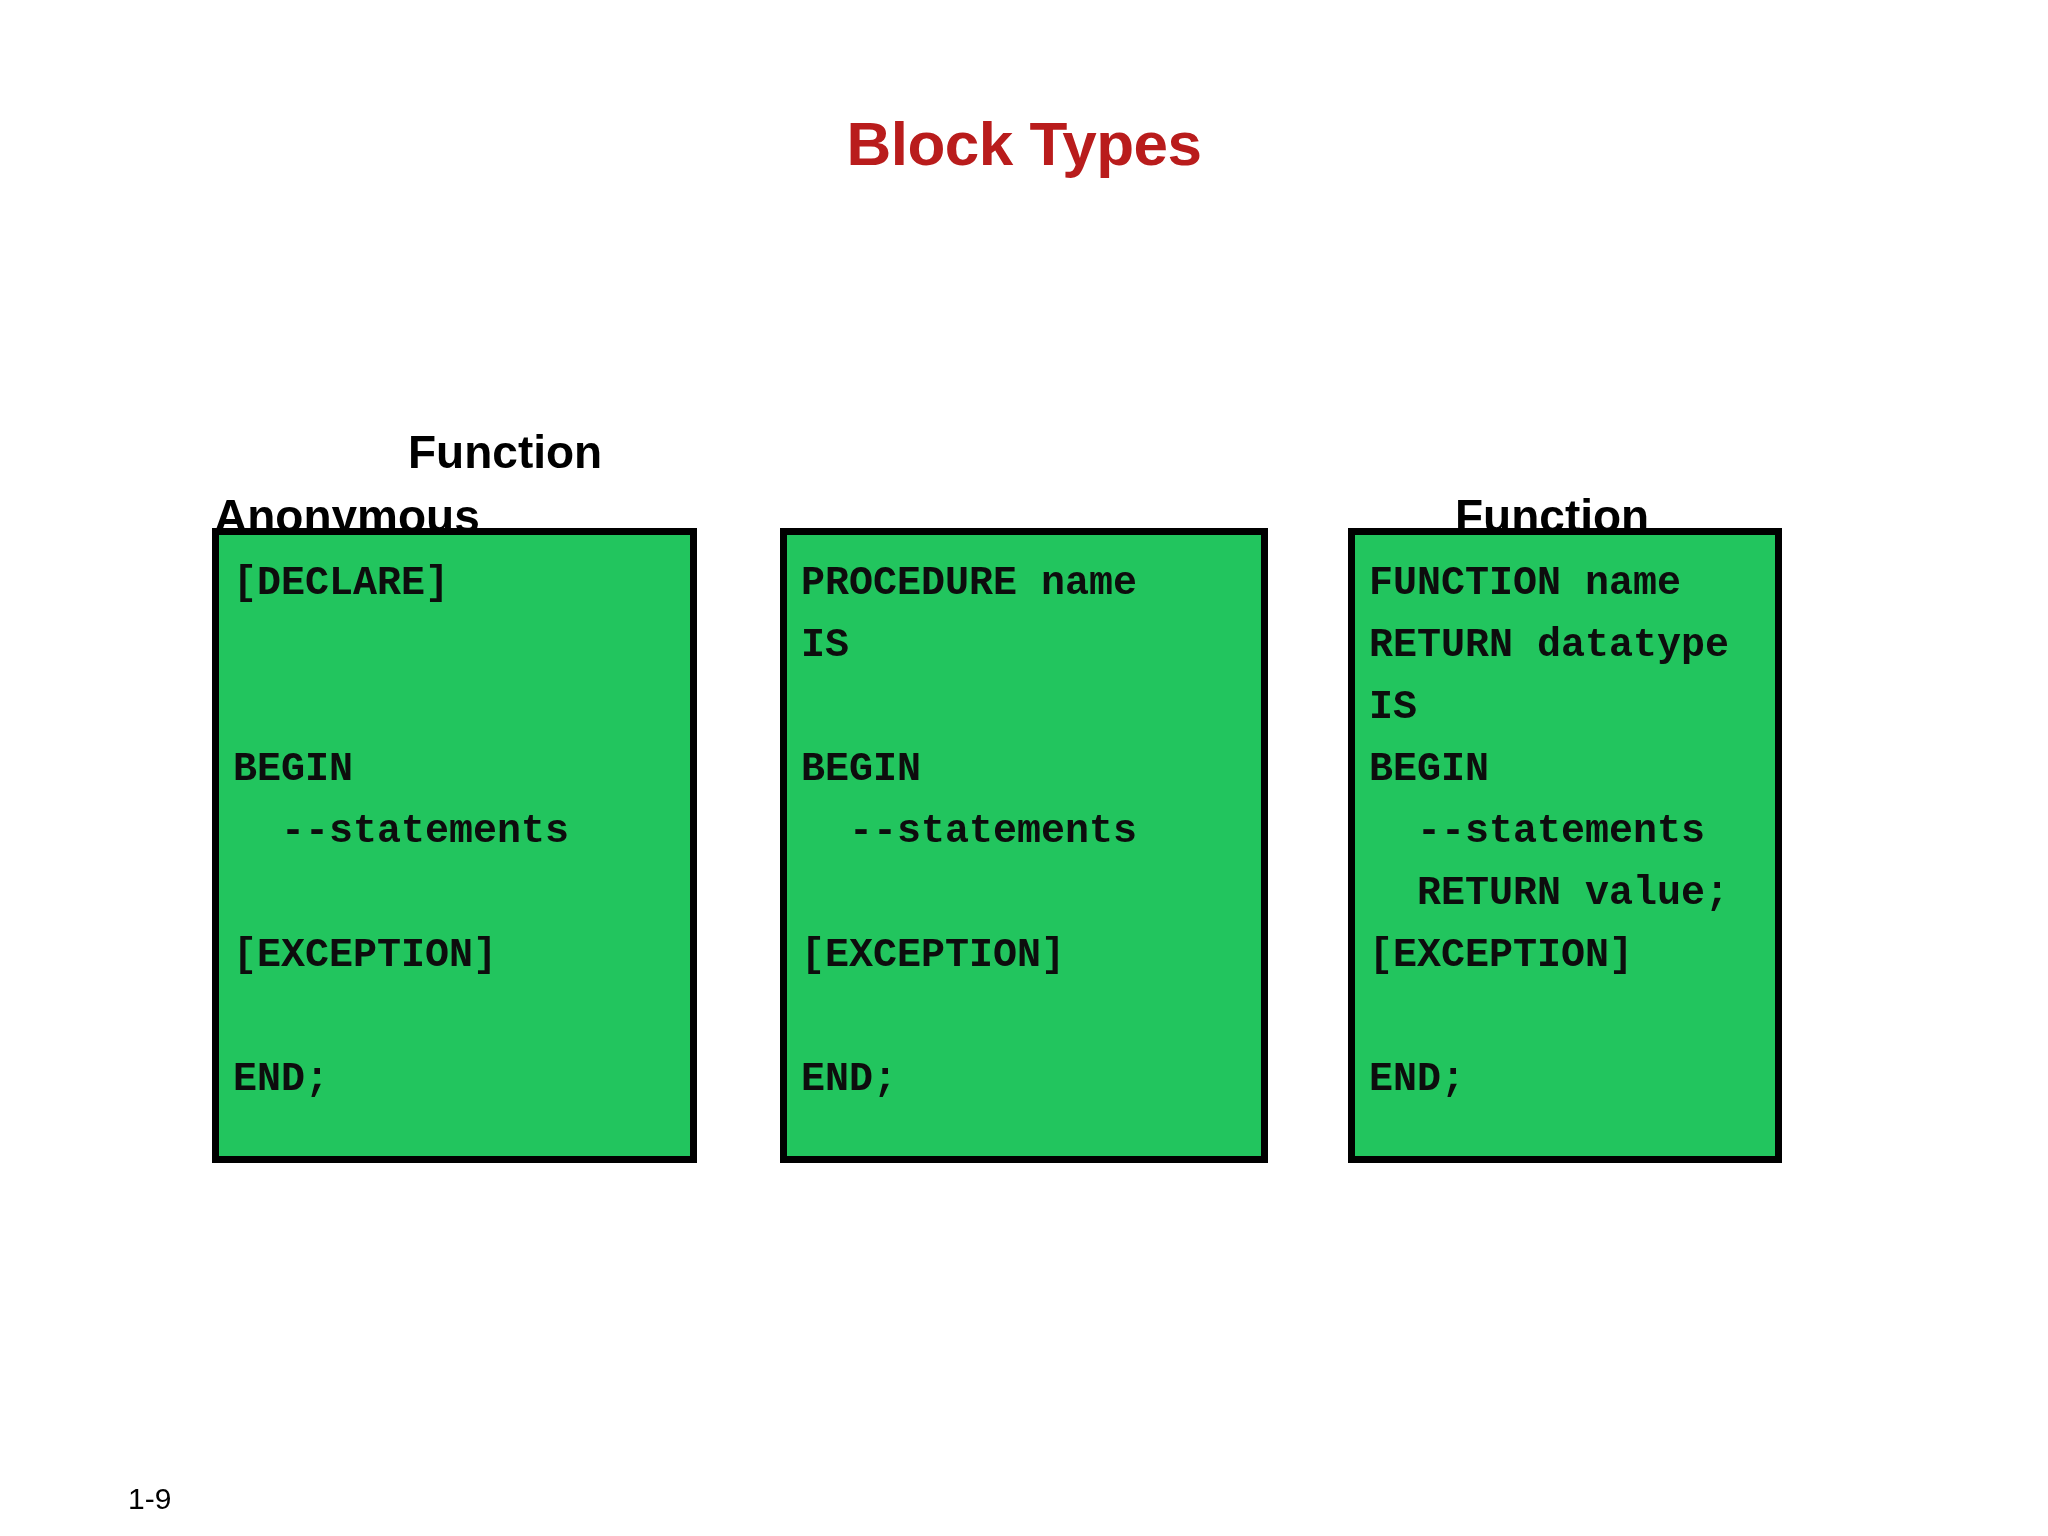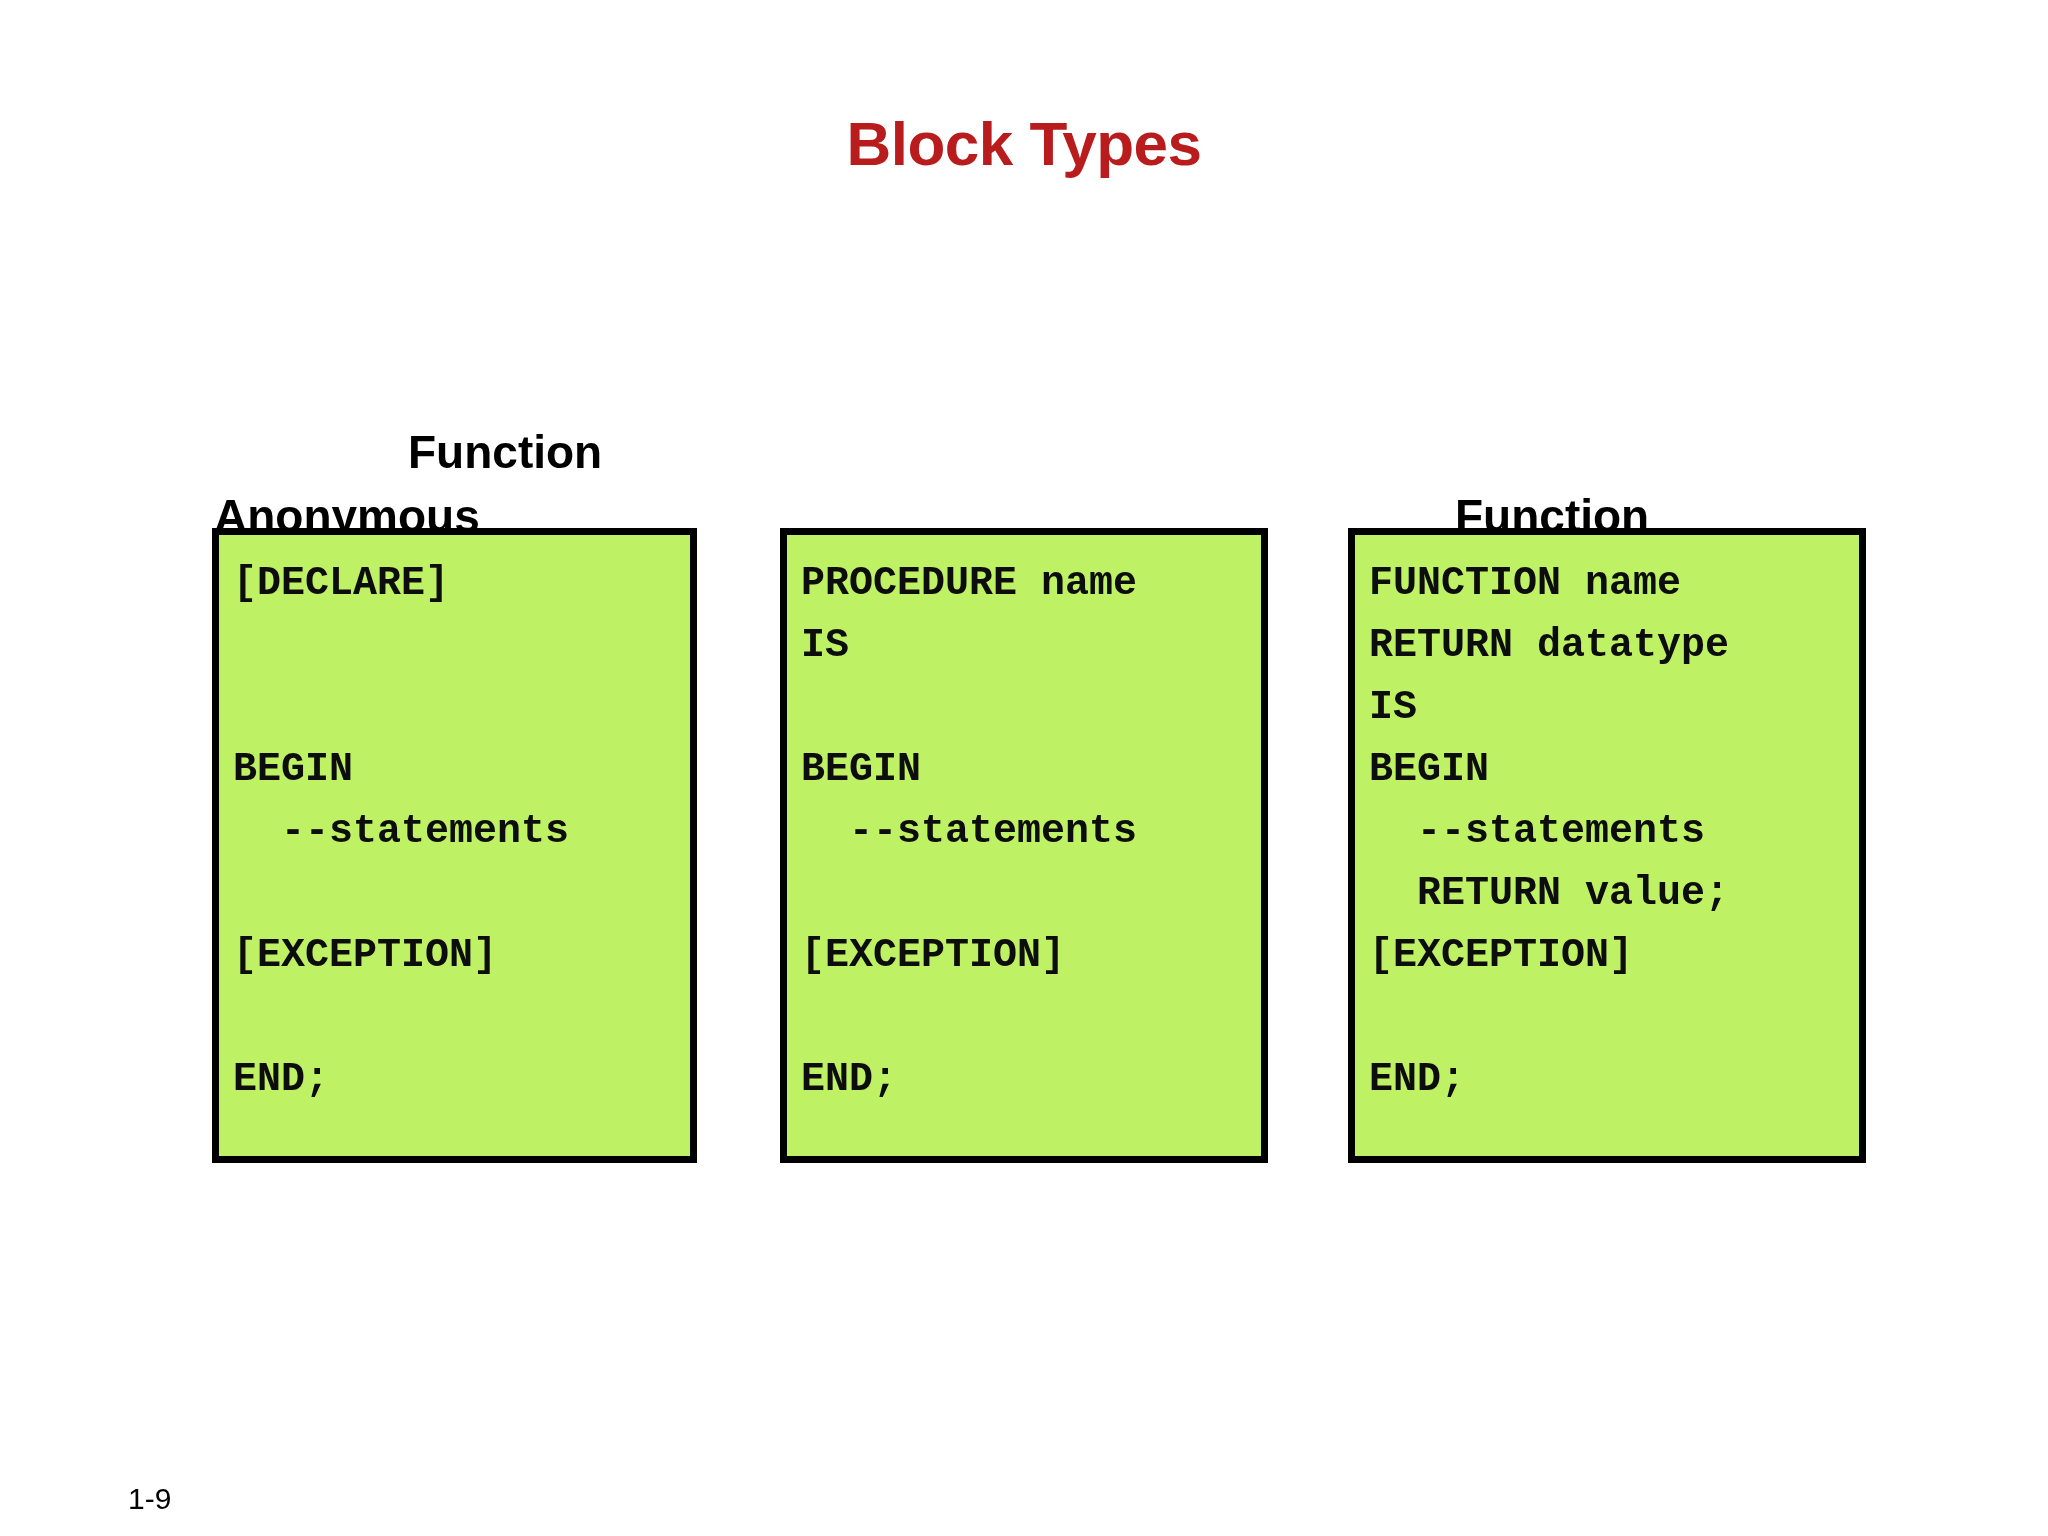--- a/index.html
+++ b/index.html
@@ -45,29 +45,29 @@
   }
   #caption-anonymous { left: 408px; top: 426px; }
   #caption-procedure { left: 214px; top: 490px; }
   #caption-function  { left: 1455px; top: 490px; }
 
   
   .code-box {
     position: absolute;
     top: 528px;
     height: 635px;
-    background: #bef264;
+    background: #22c55e;
     border: 7px solid #000000;
     box-sizing: border-box;
     z-index: 2;
     overflow: hidden;
   }
   #box-anonymous { left: 212px;  width: 485px; }
   #box-procedure { left: 780px;  width: 488px; }
-  #box-function  { left: 1348px; width: 518px; }
+  #box-function  { left: 1348px; width: 434px; }
 
   .code-text {
     margin: 0;
     padding: 18px 0 0 14px;
     font-family: "Liberation Mono", "DejaVu Sans Mono", monospace;
     font-weight: bold;
     font-size: 40px;
     line-height: 62px;
     color: #0d0d0d;
     white-space: pre;

